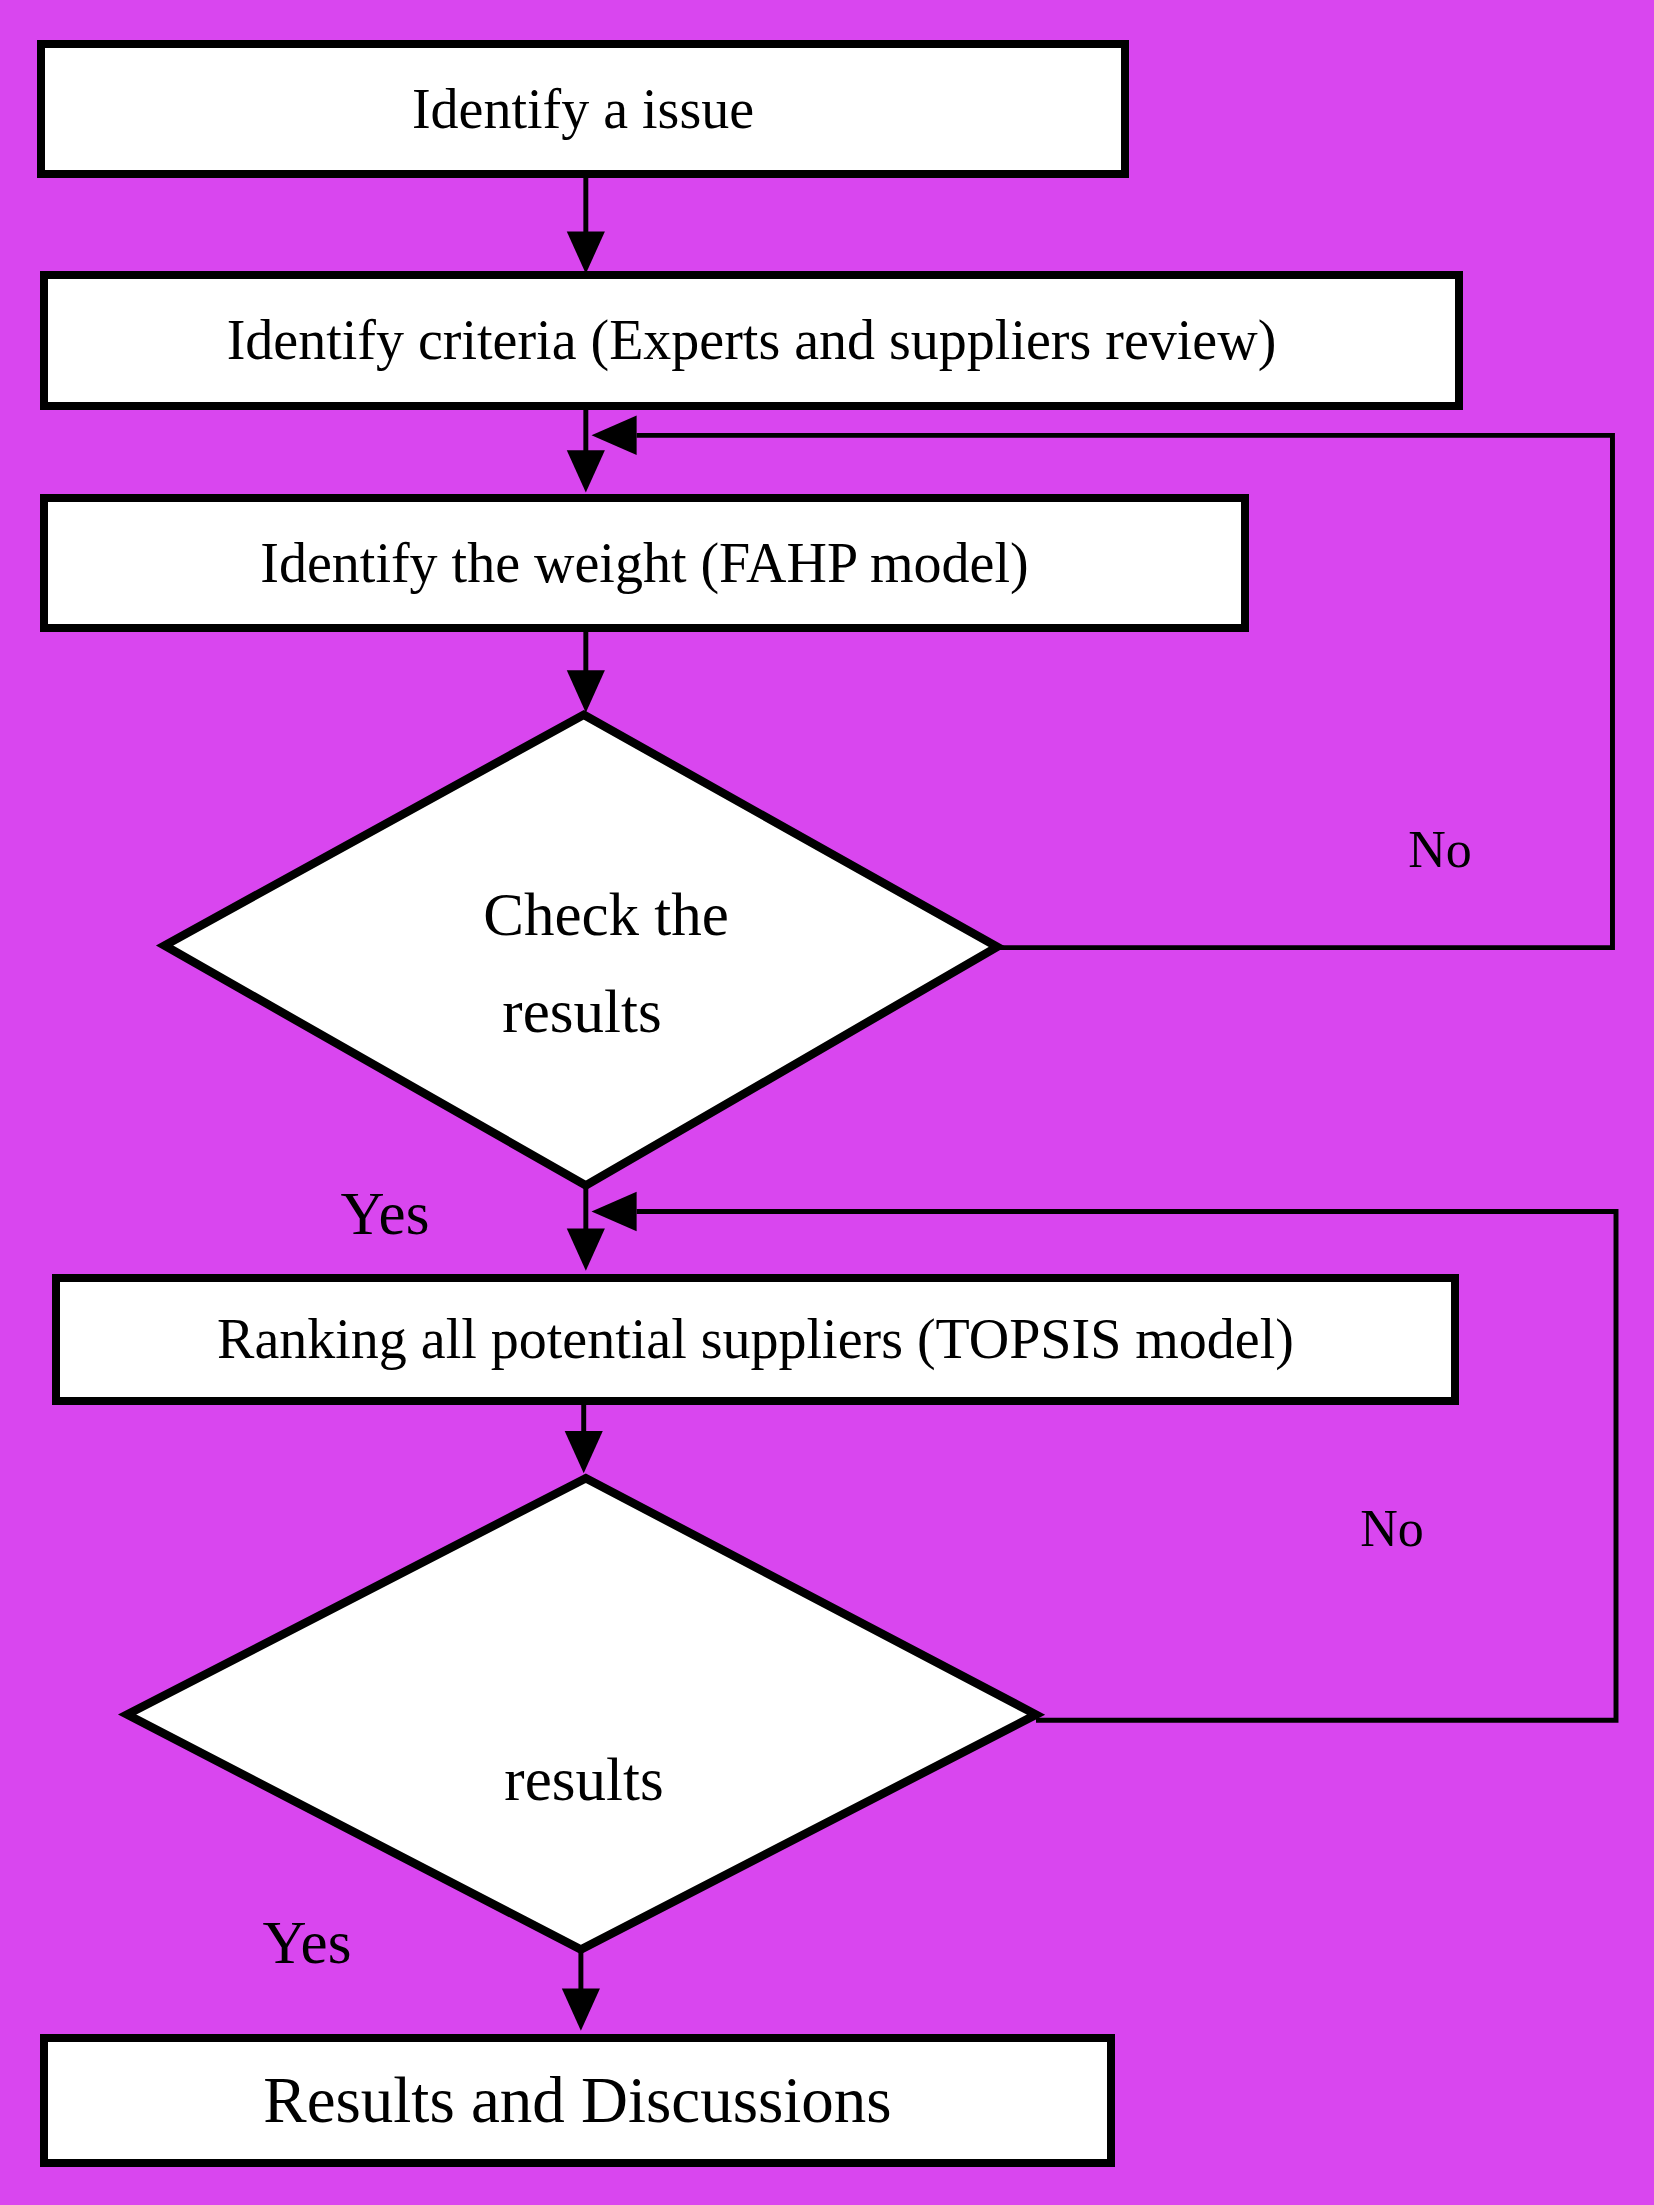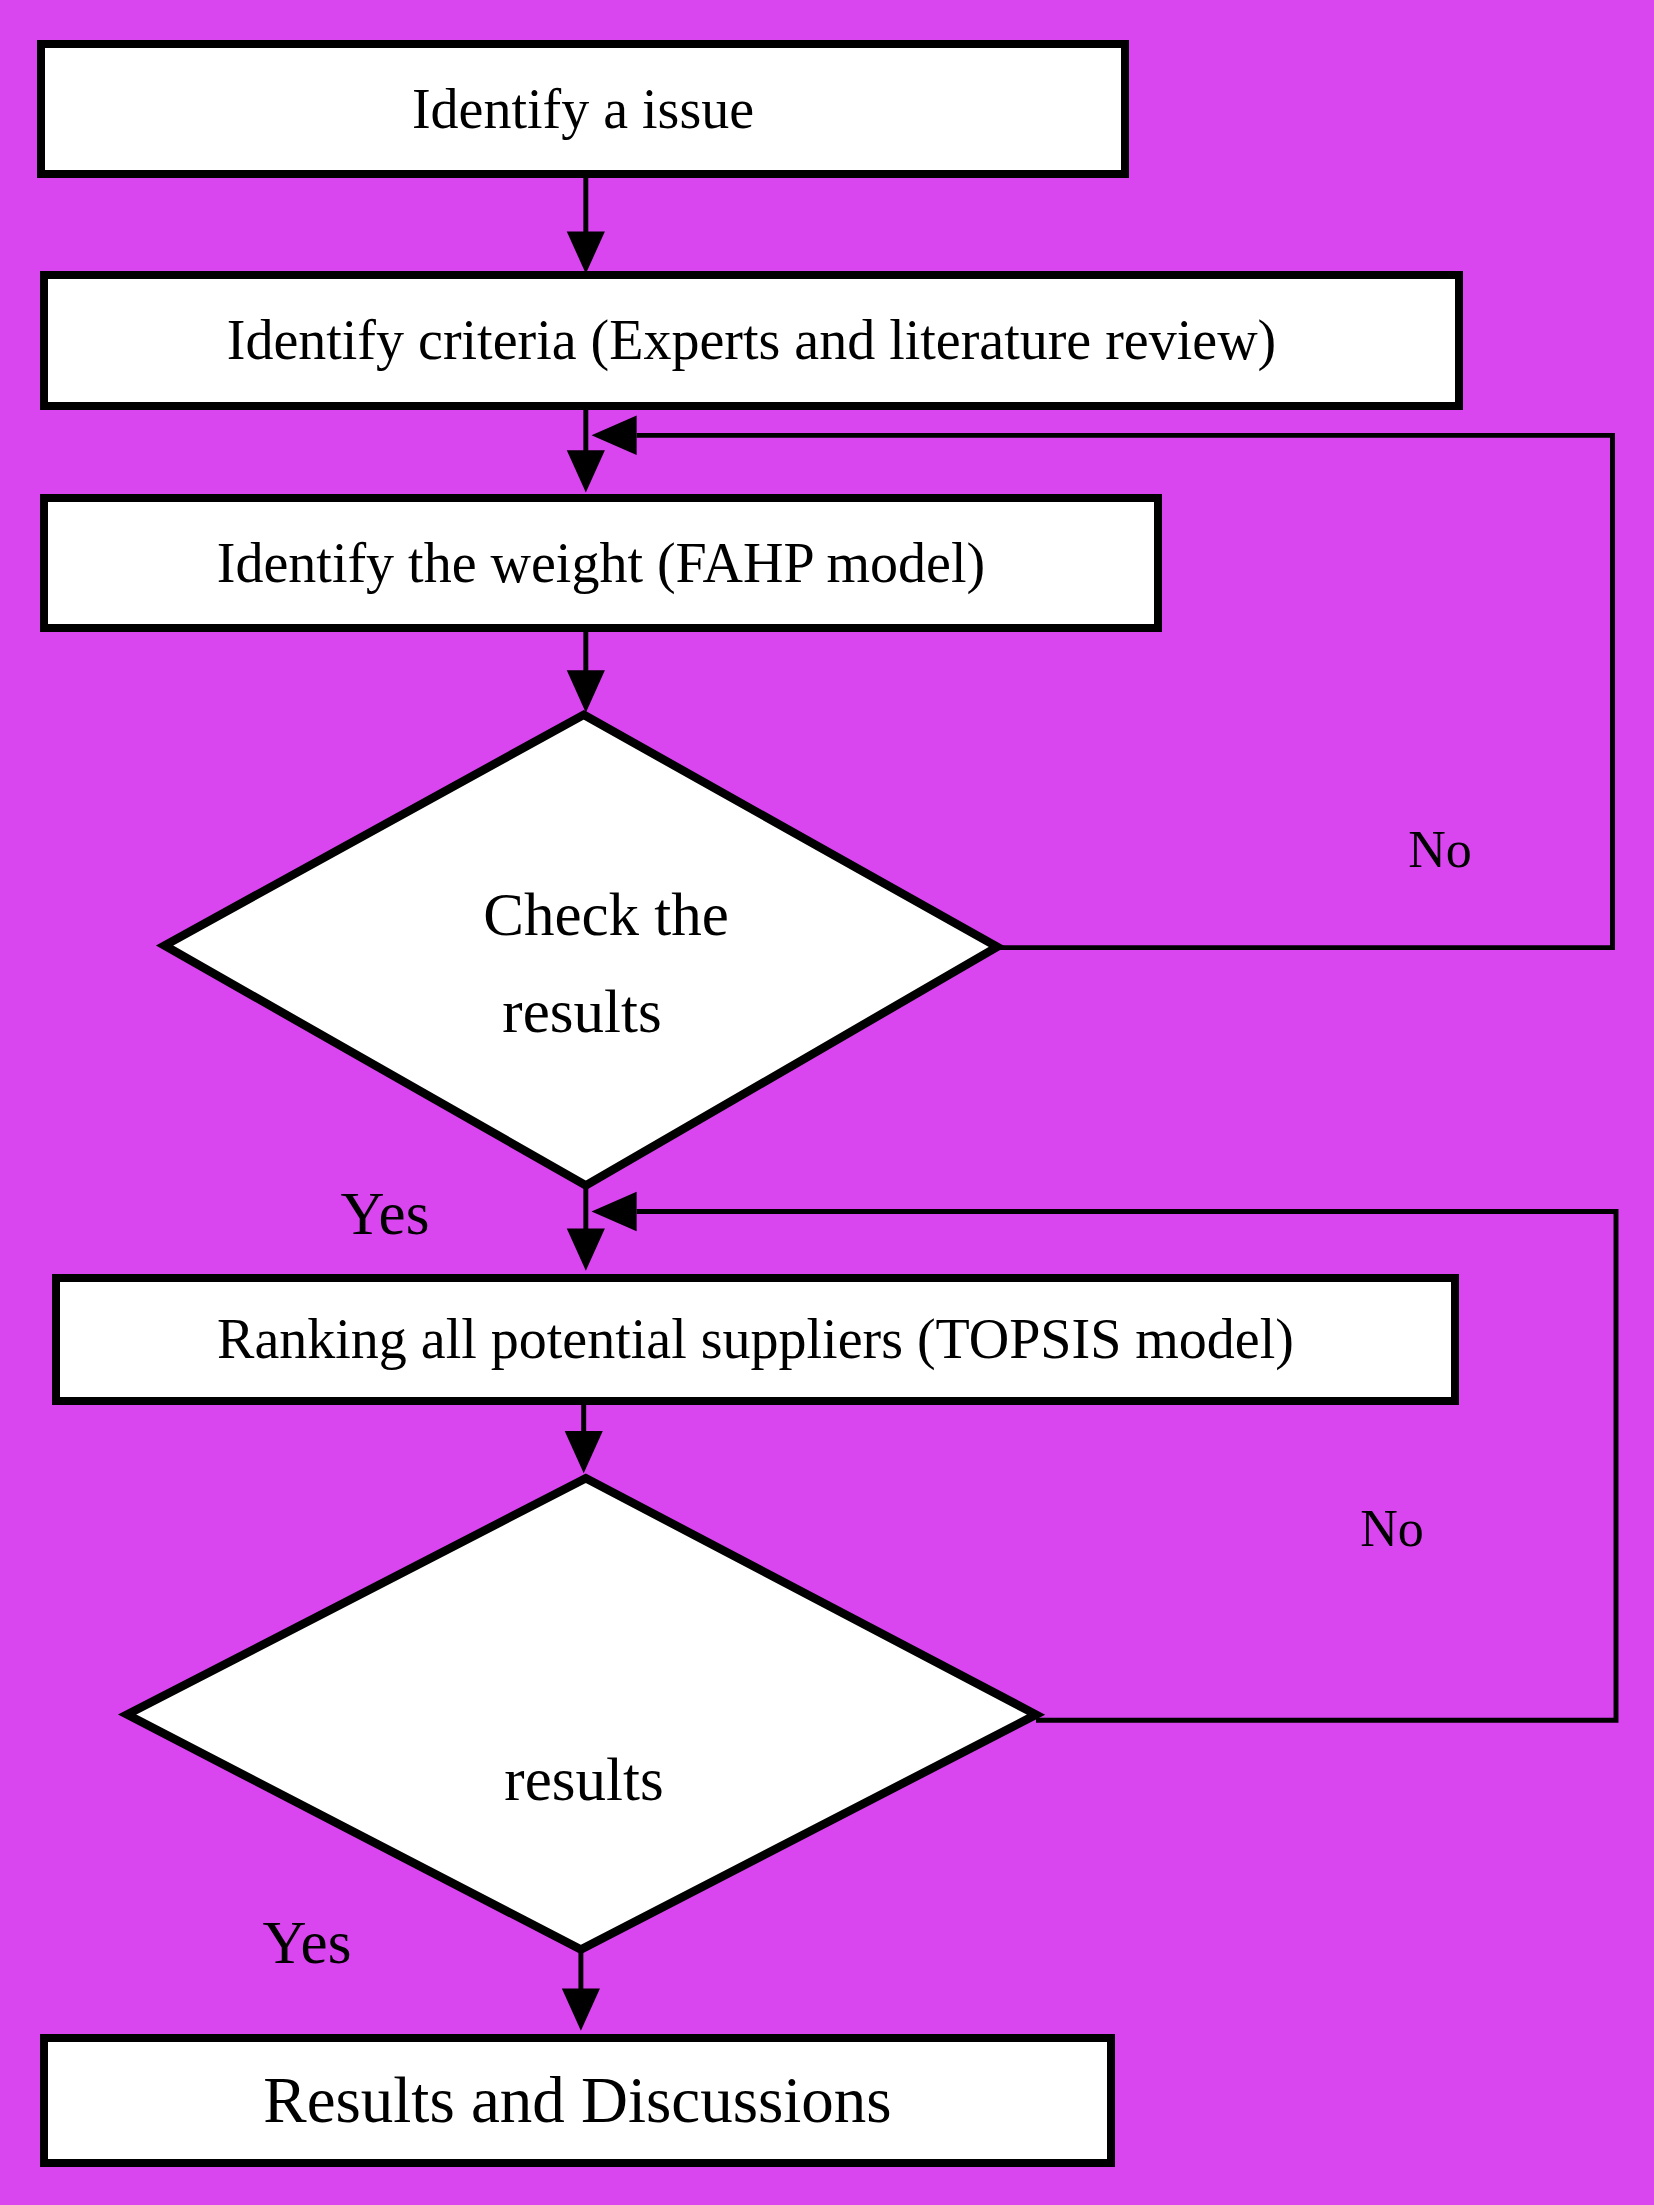--- a/index.html
+++ b/index.html
@@ -85,24 +85,24 @@
 
     <polygon points="827,1013 1413,1342 830,1680 233,1340" fill="#ffffff" stroke="#000000" stroke-width="12"></polygon>
     <polygon points="830,2095 1468,2430 823,2763 180,2430" fill="#ffffff" stroke="#000000" stroke-width="12"></polygon>
   </svg>
 
   <div class="pbox" style="left:37px; top:40px; width:1092px; height:138px;">
     <span>Identify a issue</span>
   </div>
 
   <div class="pbox" style="left:40px; top:271px; width:1423px; height:139px;">
-    <span>Identify criteria (Experts and literature review)</span>
+    <span>Identify criteria (Experts and suppliers review)</span>
   </div>
 
-  <div class="pbox" style="left:40px; top:494px; width:1122px; height:138px;">
+  <div class="pbox" style="left:40px; top:494px; width:1209px; height:138px;">
     <span>Identify the weight (FAHP model)</span>
   </div>
 
   <div class="pbox big" style="left:40px; top:2034px; width:1075px; height:133px;">
     <span>Results and Discussions</span>
   </div>
 
   <div class="pbox" style="left:52px; top:1274px; width:1407px; height:131px;">
     <span>Ranking all potential suppliers (TOPSIS model)</span>
   </div>

